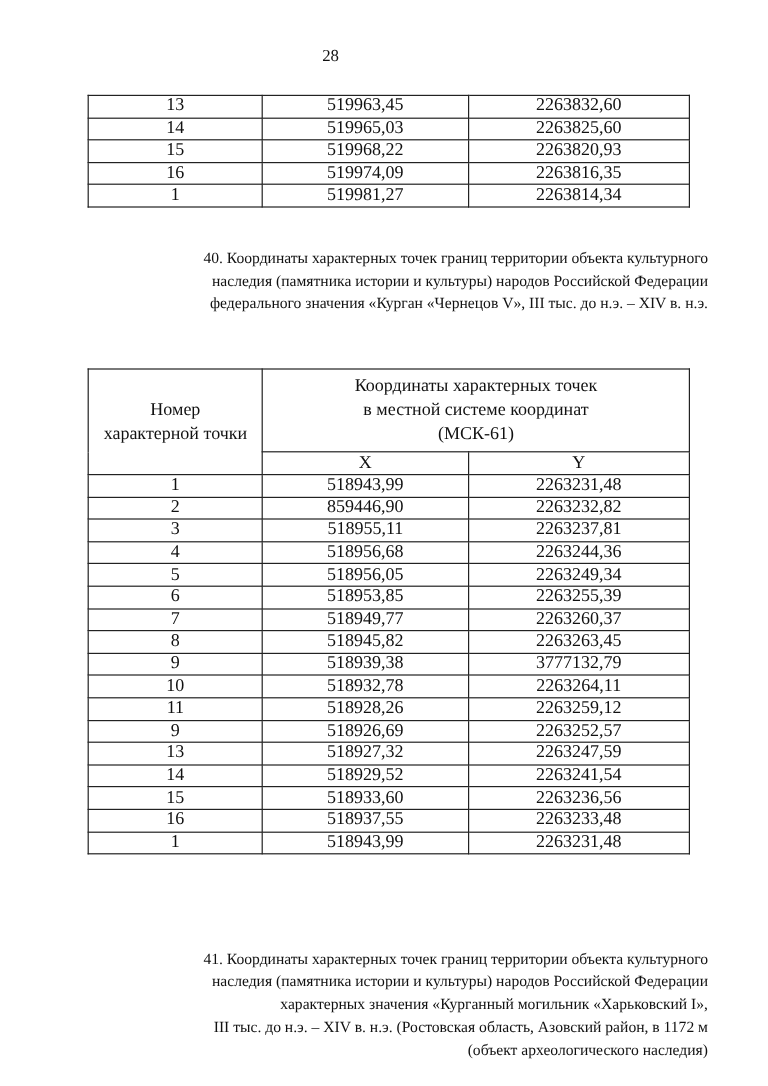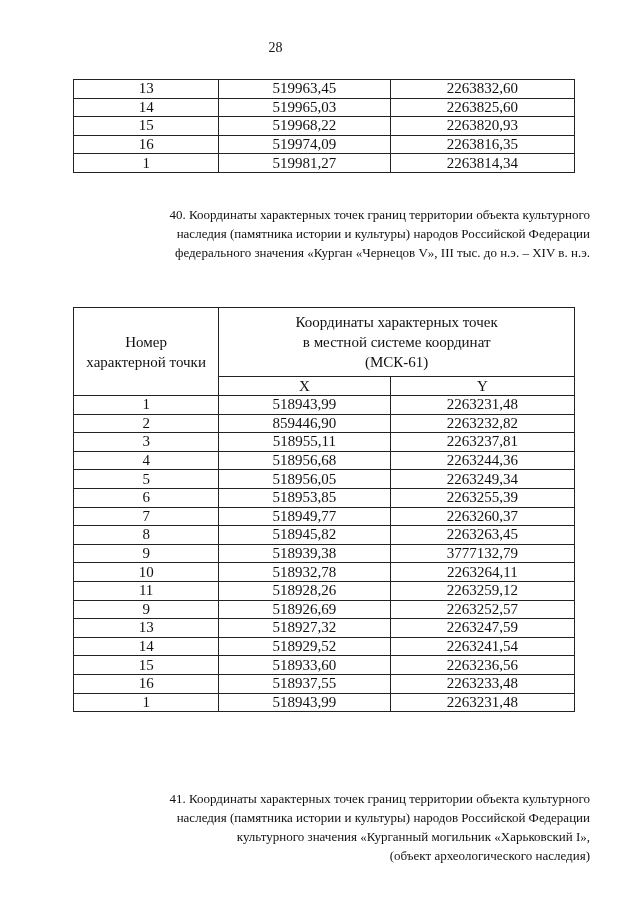--- a/index.html
+++ b/index.html
@@ -191,15 +191,16 @@
         <td>1</td>
         <td>518943,99</td>
         <td>2263231,48</td>
       </tr>
     </tbody>
 </table>
 
 <div class="heading" id="heading-41">
   <div>41. Координаты характерных точек границ территории объекта культурного</div>
   <div>наследия (памятника истории и культуры) народов Российской Федерации</div>
-  <div>культурного значения «Курганный могильник «Харьковский I»,</div>
+  <div>характерных значения «Курганный могильник «Харьковский I»,</div>
+  <div>III тыс. до н.э. – XIV в. н.э. (Ростовская область, Азовский район, в 1172 м</div>
   <div>(объект археологического наследия)</div>
 </div>
 
 </body></html>

